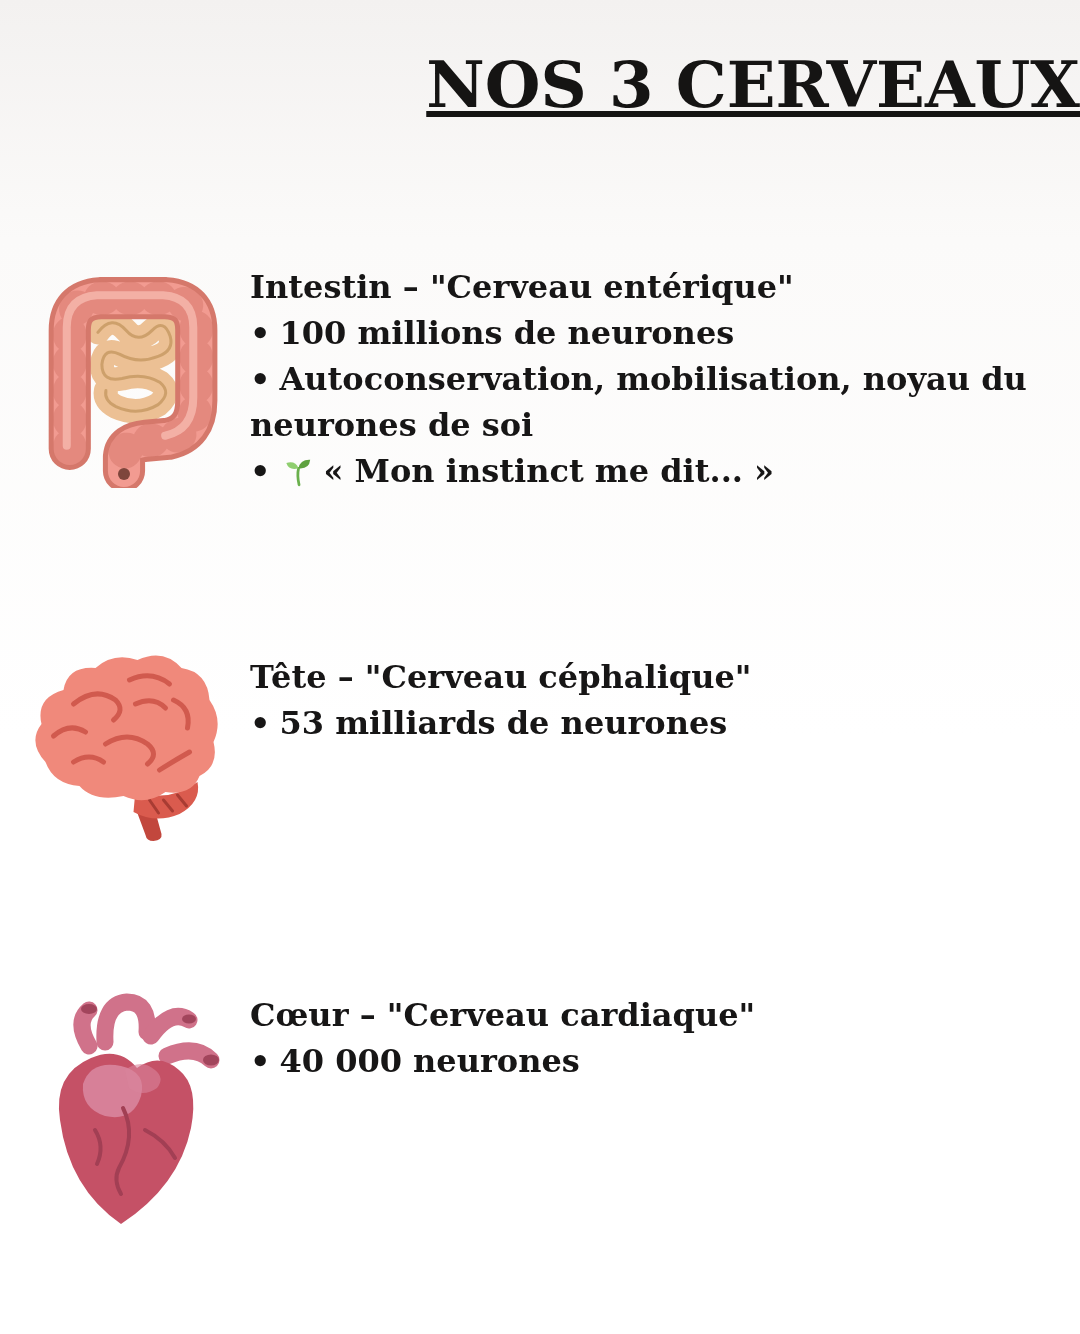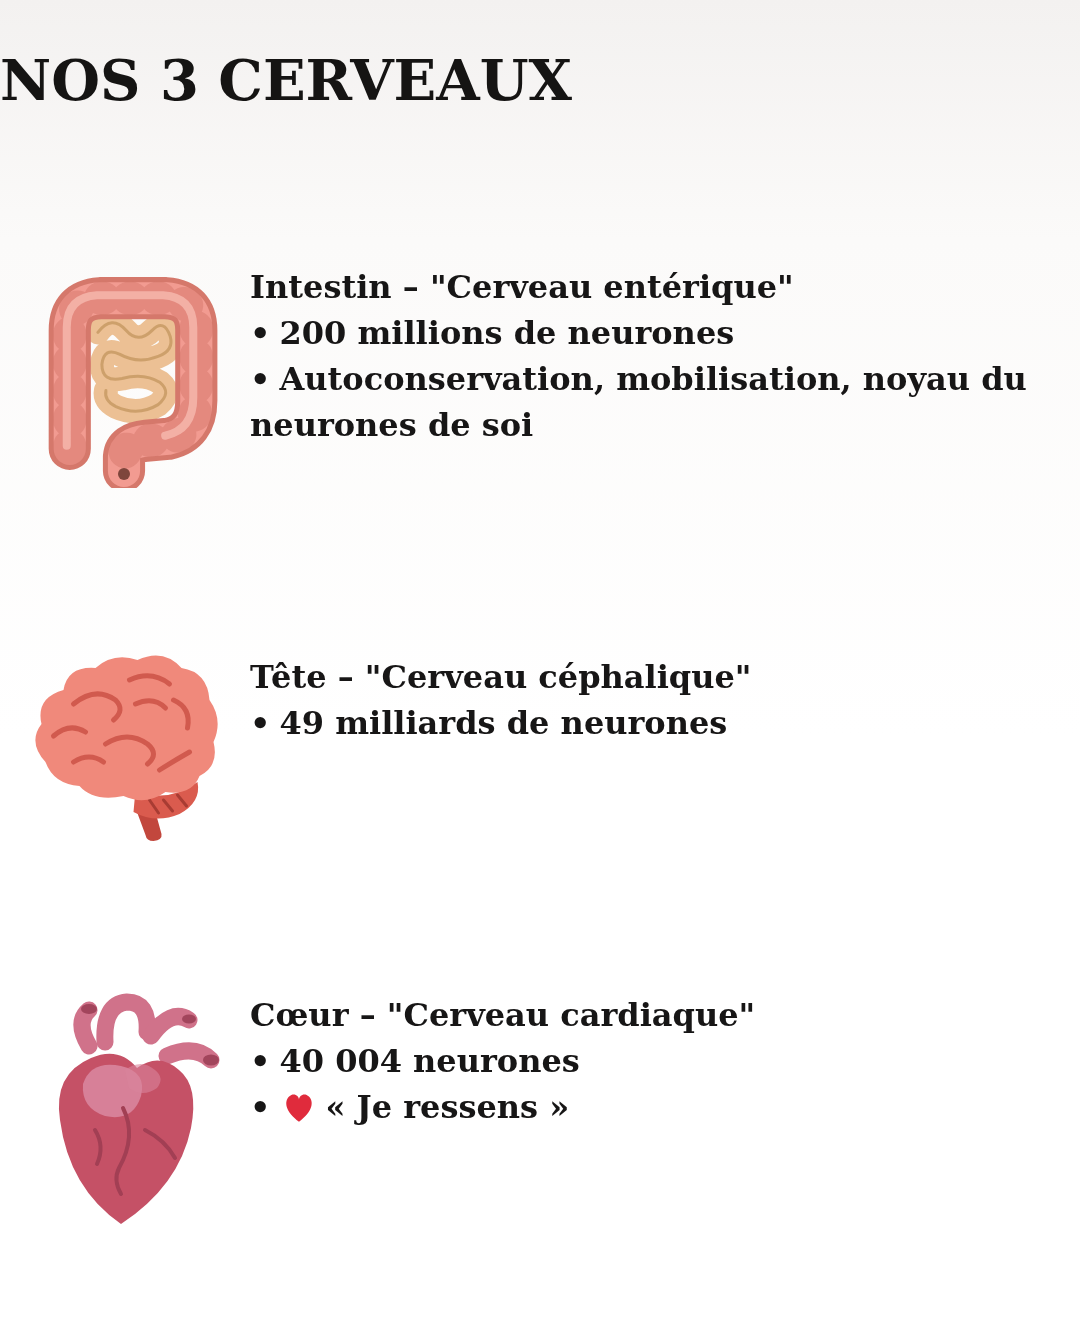--- a/index.html
+++ b/index.html
@@ -13,26 +13,27 @@
     font-family: "DejaVu Serif", "Liberation Serif", serif;
     color: #171616;
     overflow: hidden;
   }
   .title {
     position: absolute;
     top: 50px;
     left: 0;
     right: 0;
     margin: 0;
-    text-align: left;
-    font-size: 56px;
+    text-align: right;
+    font-size: 64px;
     line-height: 1.1;
     font-weight: bold;
     letter-spacing: 0px;
     color: #151413;
+    text-decoration: underline;
   }
   .row {
     position: absolute;
     left: 0;
     width: 1080px;
     display: flex;
     align-items: flex-start;
   }
   #row-intestin { top: 252px; }
   #row-tete    { top: 642px; }
@@ -84,22 +85,27 @@
           <path d="M 50 196 L 50 78 Q 50 48 80 46 L 146 46 Q 176 48 176 78 L 176 148 Q 176 180 148 186 L 126 188 Q 105 190 104 204 L 104 218" stroke="#d5786b" stroke-width="42"></path>
           <path d="M 50 196 L 50 78 Q 50 48 80 46 L 146 46 Q 176 48 176 78 L 176 148 Q 176 180 148 186 L 126 188 Q 105 190 104 204 L 104 218" stroke="#f29b91" stroke-width="32"></path>
           <path d="M 50 196 L 50 78 Q 50 48 80 46 L 146 46 Q 176 48 176 78 L 176 148 Q 176 180 148 186 L 126 188 Q 105 190 104 204 L 104 218" stroke="#d5786b" stroke-width="33" stroke-dasharray="3 25" opacity="0.5"></path>
           <path d="M 47 193 L 47 75 Q 47 45 77 43 L 143 43 Q 173 45 173 75 L 173 145 Q 173 177 145 183" stroke="#f9c0b6" stroke-width="8" opacity="0.7"></path>
         </g>
         <circle cx="104" cy="221" r="6" fill="#7e463c"></circle>
       </svg>
     </div>
     <div class="content">
       <h2>Intestin – "Cerveau entérique"</h2>
-      <p><span class="b">•</span><span>200 millions de neurones</span></p>
+      <p><span class="b">•</span><span>100 millions de neurones</span></p>
       <p><span class="b">•</span><span>Autoconservation, mobilisation, noyau du neurones de soi</span></p>
+      <p><span class="b">•</span><span class="inline-icon"><svg width="34" height="34" viewBox="0 0 32 32">
+              <path d="M 17 29 Q 15 20 16.5 13.5" stroke="#6ab04c" stroke-width="2.6" fill="none" stroke-linecap="round"></path>
+              <path d="M 16.5 13.5 Q 7.5 16 5 8.5 Q 13.5 6 16.5 13.5 Z" fill="#8fce6f"></path>
+              <path d="M 16.5 13.5 Q 18 5 27.5 5.5 Q 26.5 14.5 16.5 13.5 Z" fill="#5ea13f"></path>
+            </svg></span><span>« Mon instinct me dit... »</span></p>
     </div>
   </section>
 
   <section class="row" id="row-tete">
     <div class="illus">
       <svg width="216" height="200" viewBox="0 0 215 200">
 
         <path d="M 118 166 L 136 163 L 144 192 Q 145 198 136 199 Q 129 199 128 193 Z" fill="#c2473d"></path>
 
         <path d="M 118 148 Q 150 162 180 140 Q 184 160 162 172 Q 138 182 116 170 Z" fill="#da5b4e"></path>
@@ -118,21 +124,21 @@
           <path d="M 156 58 Q 174 66 170 86"></path>
           <path d="M 88 102 Q 110 88 130 102 Q 142 112 130 122"></path>
           <path d="M 56 120 Q 72 110 86 120"></path>
           <path d="M 142 128 Q 158 118 172 110"></path>
           <path d="M 118 62 Q 136 54 148 66"></path>
         </g>
       </svg>
     </div>
     <div class="content">
       <h2>Tête – "Cerveau céphalique"</h2>
-      <p><span class="b">•</span><span>49 milliards de neurones</span></p>
+      <p><span class="b">•</span><span>53 milliards de neurones</span></p>
     </div>
   </section>
 
   <section class="row" id="row-coeur">
     <div class="illus">
       <svg width="200" height="258" viewBox="0 0 200 258">
 
         <g fill="none" stroke="#d0728a" stroke-width="17" stroke-linecap="round">
           <path d="M 80 62 Q 78 24 102 22 Q 124 22 122 52"></path>
           <path d="M 126 56 Q 146 28 164 40"></path>
@@ -150,20 +156,17 @@
 
         <g fill="none" stroke="#a23f54" stroke-width="4" stroke-linecap="round">
           <path d="M 98 128 Q 112 156 94 188 Q 88 200 96 214"></path>
           <path d="M 120 150 Q 140 160 150 178"></path>
           <path d="M 70 150 Q 80 166 72 184"></path>
         </g>
       </svg>
     </div>
     <div class="content">
       <h2>Cœur – "Cerveau cardiaque"</h2>
-      <p><span class="b">•</span><span>40 004 neurones</span></p>
-      <p><span class="b">•</span><span class="inline-icon"><svg width="36" height="33" viewBox="0 0 32 30">
-              <path d="M 16 28 C 4 19 2 10 7 5 C 11 1 16 4 16 8 C 16 4 21 1 25 5 C 30 10 28 19 16 28 Z" fill="#e02b3c"></path>
-            </svg></span><span>« Je ressens »</span></p>
+      <p><span class="b">•</span><span>40 000 neurones</span></p>
     </div>
   </section>
 
 </div>
 
 </body></html>

